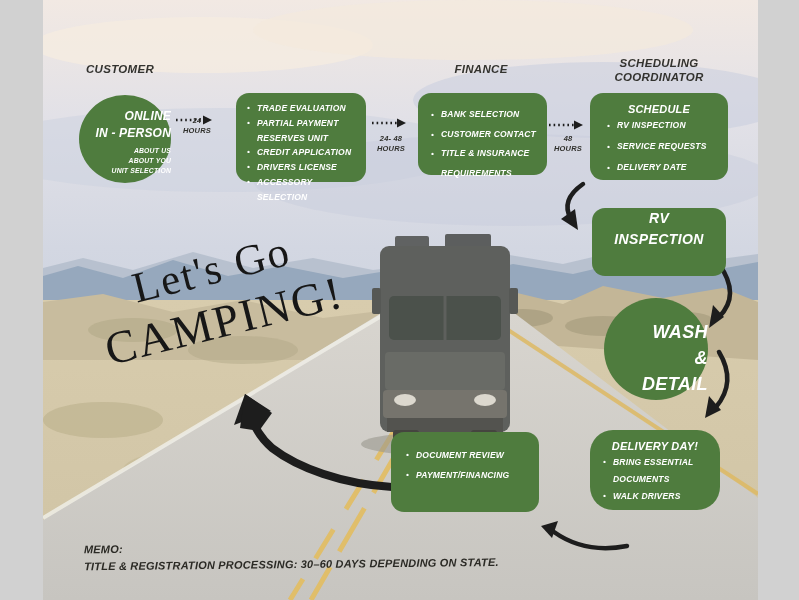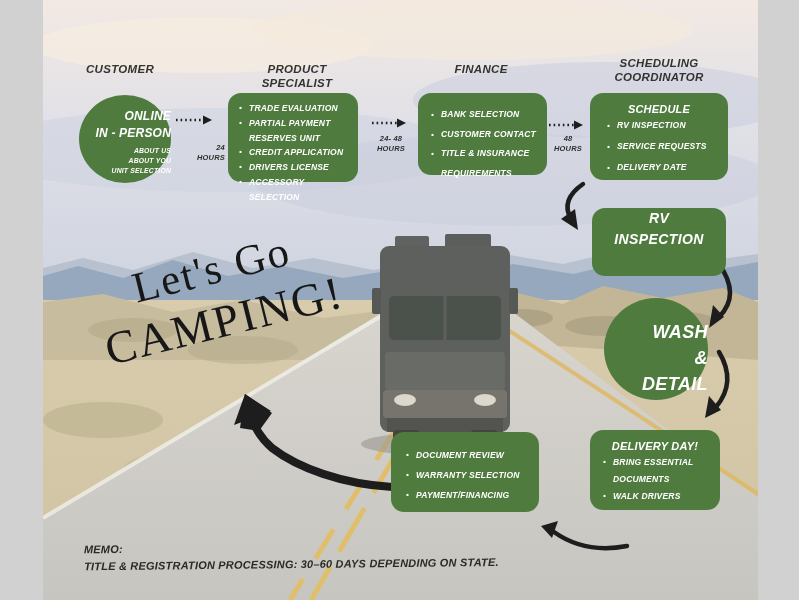--- a/index.html
+++ b/index.html
@@ -15,41 +15,41 @@
   .bullets{list-style:none;margin:0;padding:0;font-size:8.5px;letter-spacing:.2px;}
   .bullets li{position:relative;padding-left:11px;}
   .bullets li::before{content:"•";position:absolute;left:1px;top:0;font-size:8px;}
   .center-title{text-align:center;font-size:11px;letter-spacing:.2px;}
 
   .circle{border-radius:50%;text-align:right;}
   #customer-circle{left:79px;top:95px;width:92px;height:88px;padding-top:13px;}
   #customer-circle .main{font-size:12px;line-height:1.4;letter-spacing:.2px;}
   #customer-circle .sub{font-size:6.8px;line-height:1.5;margin-top:4px;letter-spacing:.2px;}
 
-  #product-box{left:228px;top:93px;width:130px;height:89px;padding:8px 8px 0 10px;}
+  #product-box{left:236px;top:93px;width:130px;height:89px;padding:8px 8px 0 10px;}
   #product-box .bullets{line-height:14.8px;}
   #finance-box{left:418px;top:93px;width:129px;height:82px;padding:12px 6px 0 12px;}
   #finance-box .bullets{line-height:19.5px;}
   #scheduling-box{left:590px;top:93px;width:138px;height:87px;padding:8px 6px 0 16px;}
   #scheduling-box .bullets{line-height:21px;}
   #scheduling-box .center-title{margin:2px 10px 0 0;}
 
   #rv-inspection-box{left:592px;top:208px;width:134px;height:68px;
     text-align:center;font-size:14px;line-height:1.5;letter-spacing:.4px;}
   #wash-circle{left:604px;top:298px;width:104px;height:102px;padding-top:21px;
     font-size:18px;line-height:1.45;letter-spacing:.4px;}
-  #delivery-box{left:590px;top:430px;width:130px;height:80px;padding:10px 6px 0 12px;}
+  #delivery-box{left:590px;top:430px;width:130px;height:80px;padding:10px 6px 0 12px;border-radius:23px;}
   #delivery-box .bullets{line-height:16.8px;}
   #delivery-box .center-title{margin-bottom:2px;margin-right:6px;}
   #review-box{left:391px;top:432px;width:148px;height:80px;padding:13px 6px 0 14px;}
   #review-box .bullets{line-height:20px;}
 
   .timer{position:absolute;z-index:10;width:56px;text-align:center;font-weight:bold;
     font-style:italic;font-size:7.5px;line-height:1.3;color:#2f2f2b;letter-spacing:.2px;}
-  #timer-1{left:169px;top:143px;text-align:right;}
+  #timer-1{left:169px;top:116px;}
   #timer-2{left:363px;top:134px;}
   #timer-3{left:540px;top:134px;}
 
   #slogan{position:absolute;z-index:10;left:58px;top:244px;width:320px;text-align:center;
     transform:rotate(-14deg);color:#171717;font-family:cursive;}
   #slogan .l1{font-size:43px;letter-spacing:2px;}
   #slogan .l2{font-size:46px;letter-spacing:2px;margin-top:2px;}
 
   #memo{position:absolute;z-index:10;left:84px;top:539px;width:440px;font-weight:bold;
     font-style:italic;font-size:11px;line-height:1.5;color:#2b2a25;letter-spacing:.2px;transform:rotate(-0.6deg);}
@@ -156,21 +156,20 @@
       </g>
       <g>
         <path d="M392,487 C342,484 298,468 272,448 Q255,433 252,416" stroke-width="8" fill="none" stroke-linecap="round"></path>
         <polygon points="245,394 271,411 234,425" stroke="none"></polygon>
         <polygon points="245,394 272,413 259,431 240,428" stroke="none"></polygon>
       </g>
     </g>
   </svg>
 
   <div class="stage-header" style="left:60px;top:62px;width:120px;">CUSTOMER</div>
-  <div class="stage-header" style="left:237px;top:62px;width:120px;">PRODUCT SPECIALIST</div>
   <div class="stage-header" style="left:421px;top:62px;width:120px;">FINANCE</div>
   <div class="stage-header" style="left:598px;top:56px;width:122px;">SCHEDULING COORDINATOR</div>
 
   <div class="gbox circle" id="customer-circle">
     <div class="main">
       <div>ONLINE</div>
       <div>IN - PERSON</div>
     </div>
     <div class="sub">
       <div>ABOUT US</div>
@@ -234,21 +233,20 @@
     <div class="center-title">DELIVERY DAY!</div>
     <ul class="bullets">
       <li>BRING ESSENTIAL DOCUMENTS</li>
       <li>WALK DRIVERS</li>
     </ul>
   </div>
 
   <div class="gbox" id="review-box">
     <ul class="bullets">
       <li>DOCUMENT REVIEW</li>
-      <li>WARRANTY SELECTION</li>
       <li>PAYMENT/FINANCING</li>
     </ul>
   </div>
 
   <div id="slogan">
     <div class="l1">Let's Go</div>
     <div class="l2">CAMPING!</div>
   </div>
 
   <div id="memo">

